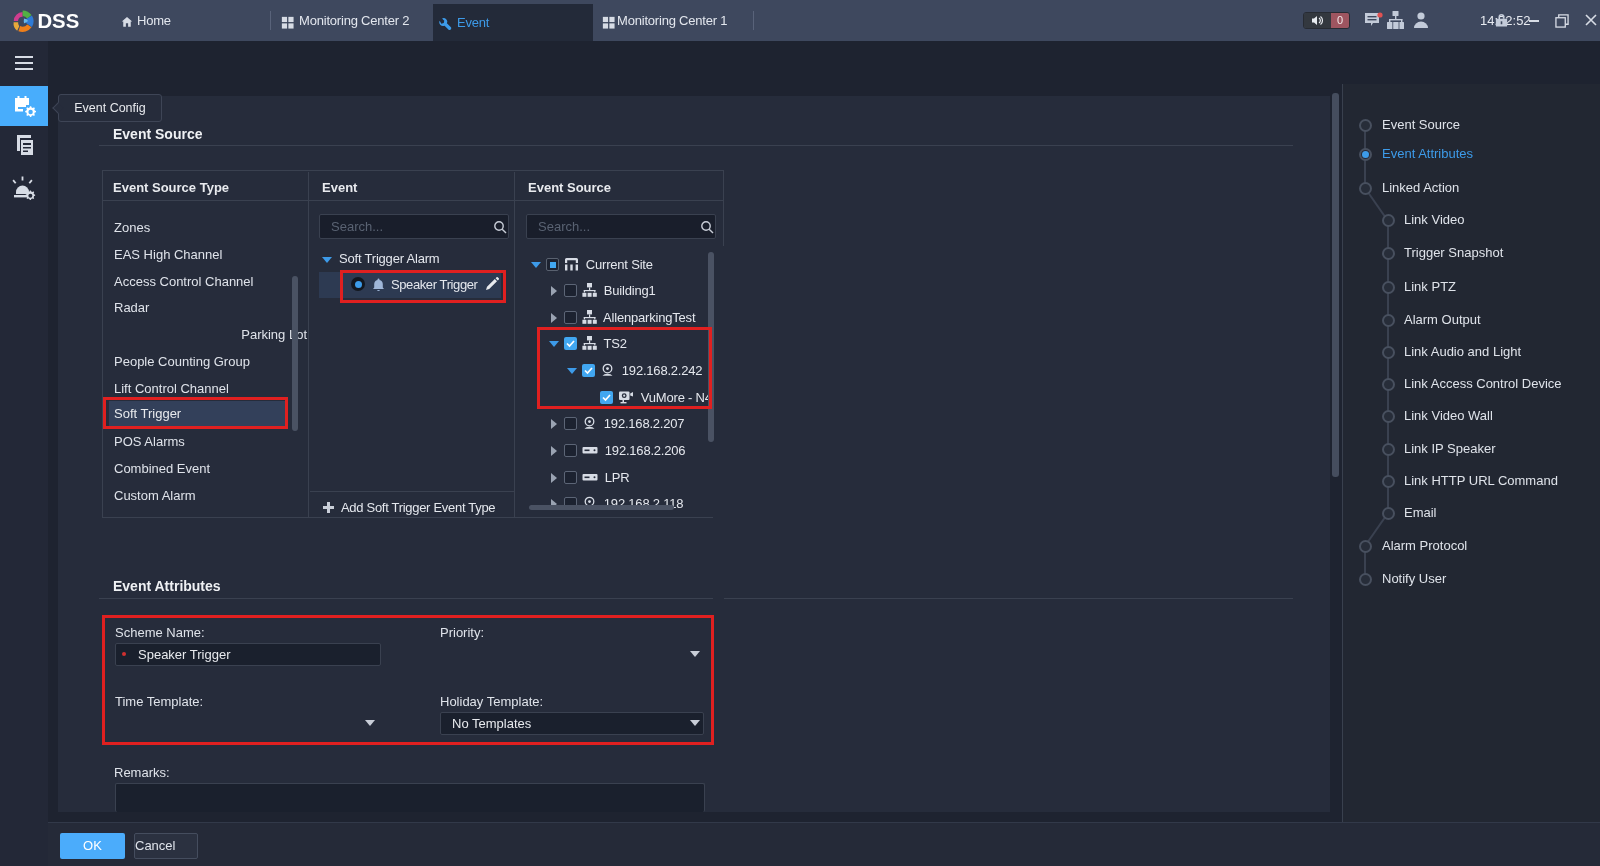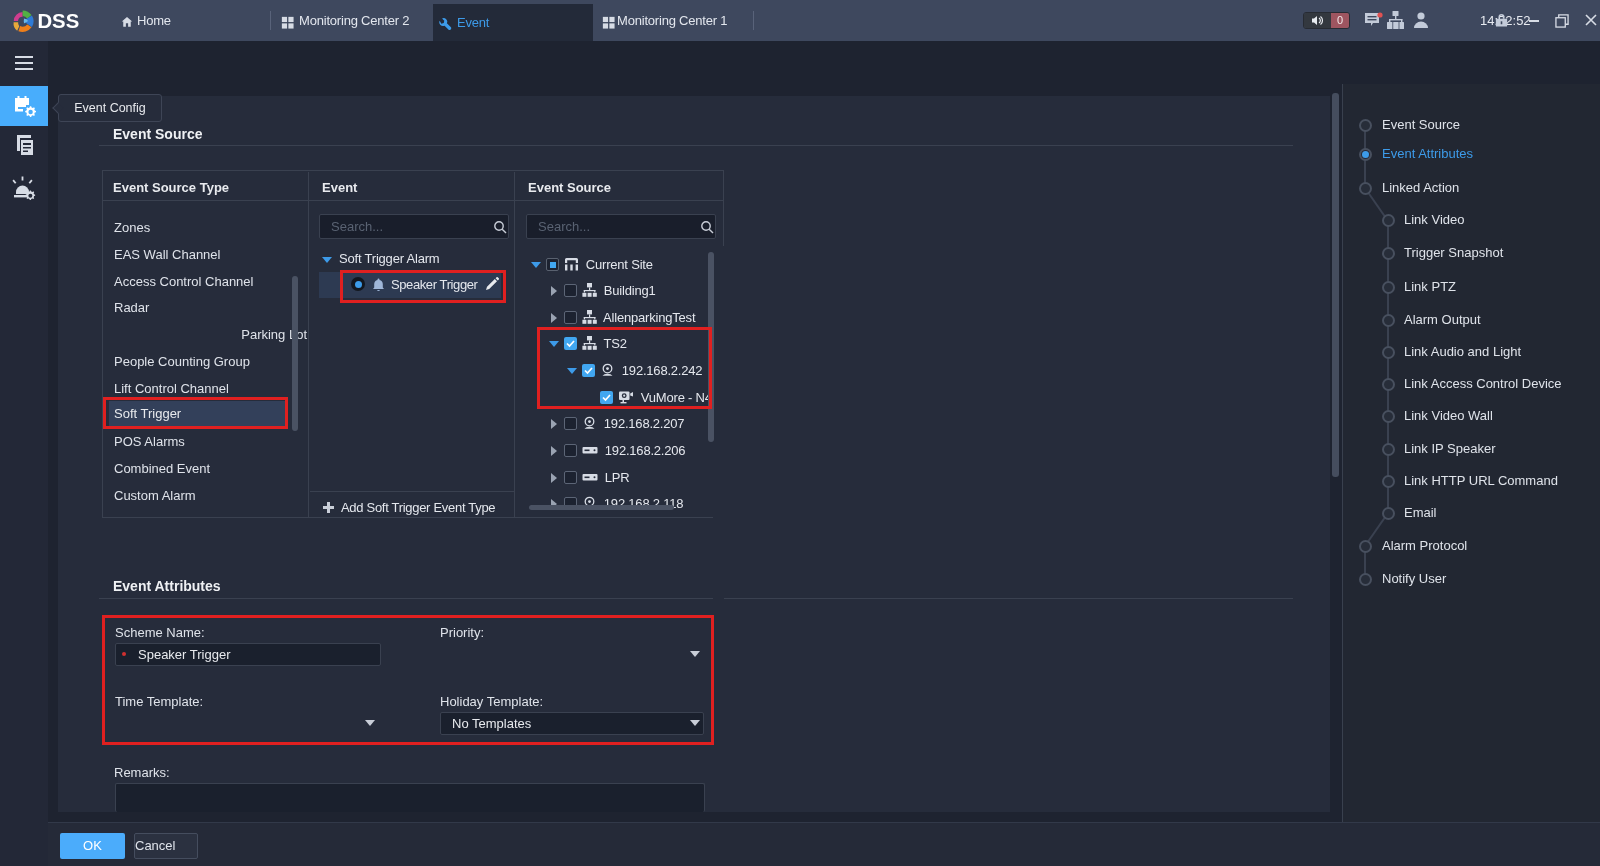--- a/index.html
+++ b/index.html
@@ -239,21 +239,21 @@
 
   <div id="panels">
     <div class="pdiv" style="left:205px;top:1px;"></div>
     <div class="pdiv" style="left:411px;top:1px;"></div>
     <div id="pheadline" style="top:29px;"></div>
     <div class="phead" style="left:10px;">Event Source Type</div>
     <div class="phead" style="left:219px;">Event</div>
     <div class="phead" style="left:425px;">Event Source</div>
 
     <div class="litem" style="top:45px;">Zones</div>
-    <div class="litem" style="top:72px;">EAS Wall Channel</div>
+    <div class="litem" style="top:72px;">EAS High Channel</div>
     <div class="litem" style="top:99px;">Access Control Channel</div>
     <div class="litem" style="top:125px;">Radar</div>
     <div class="litem" style="top:152px;text-align:right;">Parking Lot</div>
     <div class="litem" style="top:179px;">People Counting Group</div>
     <div class="litem" style="top:206px;">Lift Control Channel</div>
     <div id="softtrig">Soft Trigger</div>
     <div class="litem" style="top:259px;">POS Alarms</div>
     <div class="litem" style="top:286px;">Combined Event</div>
     <div class="litem" style="top:313px;">Custom Alarm</div>
     <div class="vthumb" style="left:189px;top:105px;height:155px;"></div>

